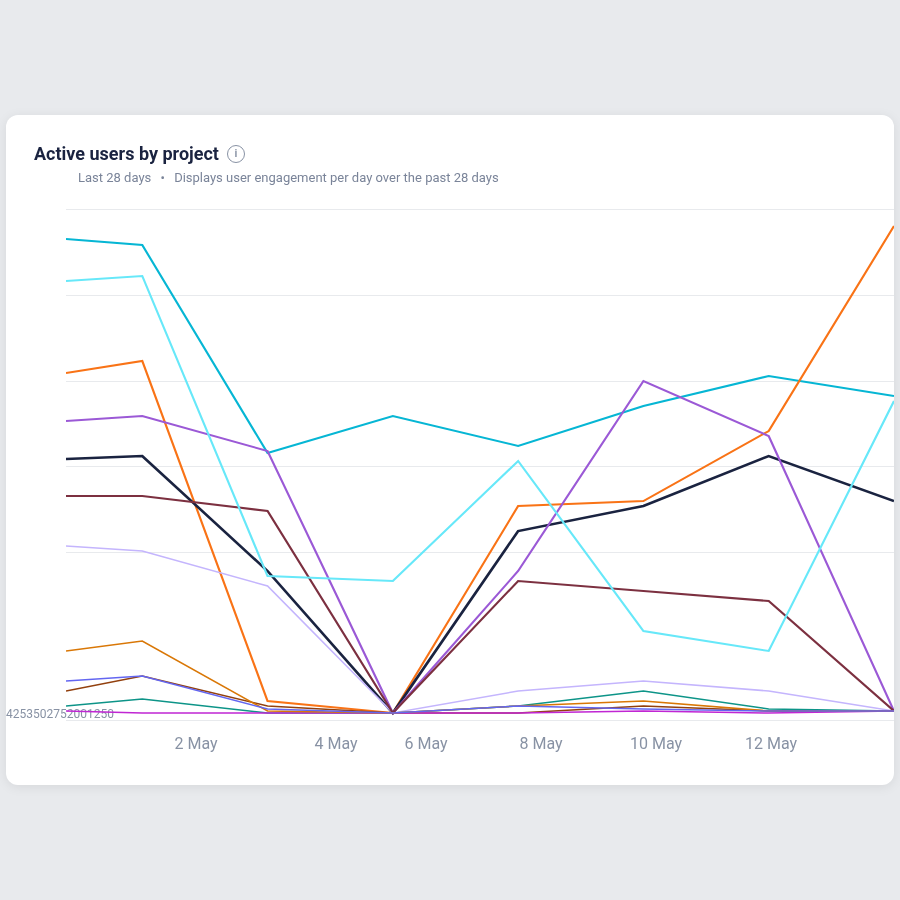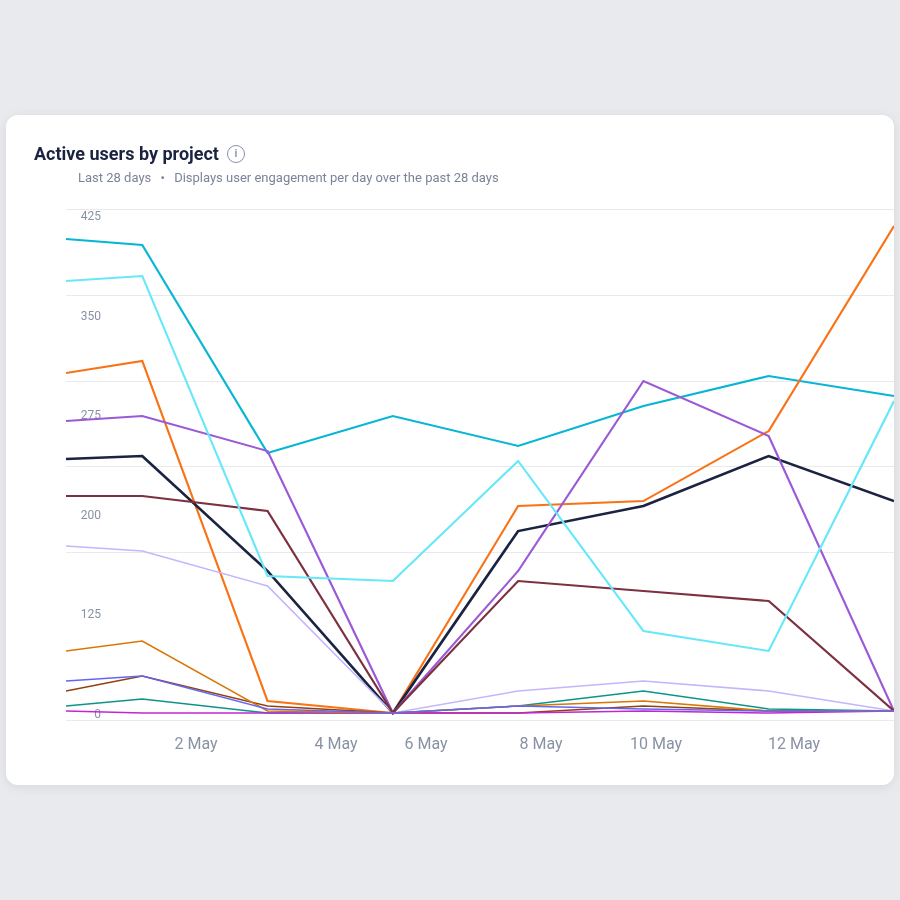--- a/index.html
+++ b/index.html
@@ -63,25 +63,24 @@
       padding: 0 0 0 60px;
       overflow: hidden;
     }
     .y-axis-labels {
       position: absolute;
       left: 0;
       top: 0;
       bottom: 40px;
       width: 58px;
       display: flex;
-      flex-direction: column;
+      flex-direction: row;
       justify-content: space-between;
       align-items: flex-end;
       padding: 8px 8px 0 0;
-      margin-left: 45px;
     }
     .y-label {
       font-size: 12px;
       color: #8892a4;
     }
     .grid-and-lines {
       position: absolute;
       left: 60px;
       right: 0;
       top: 0;
@@ -200,18 +199,18 @@
         <polyline fill="none" stroke="#6366f1" stroke-width="1.5" points="0,480 70,475 185,508 300,512 415,505 530,508 645,510 760,510"></polyline>
       </svg>
     </div>
 
     <div class="x-axis-labels">
       <span class="x-label" style="left: calc(60px + 70px);">2 May</span>
       <span class="x-label" style="left: calc(60px + 185px); margin-left: 25px;">4 May</span>
       <span class="x-label" style="left: calc(60px + 300px);">6 May</span>
       <span class="x-label" style="left: calc(60px + 415px);">8 May</span>
       <span class="x-label" style="left: calc(60px + 530px);">10 May</span>
-      <span class="x-label" style="left: calc(60px + 645px); margin-left: 23px;">12 May</span>
+      <span class="x-label" style="left: calc(60px + 645px);">12 May</span>
 
     </div>
   </div>
 
 </div>
 
 </body></html>

